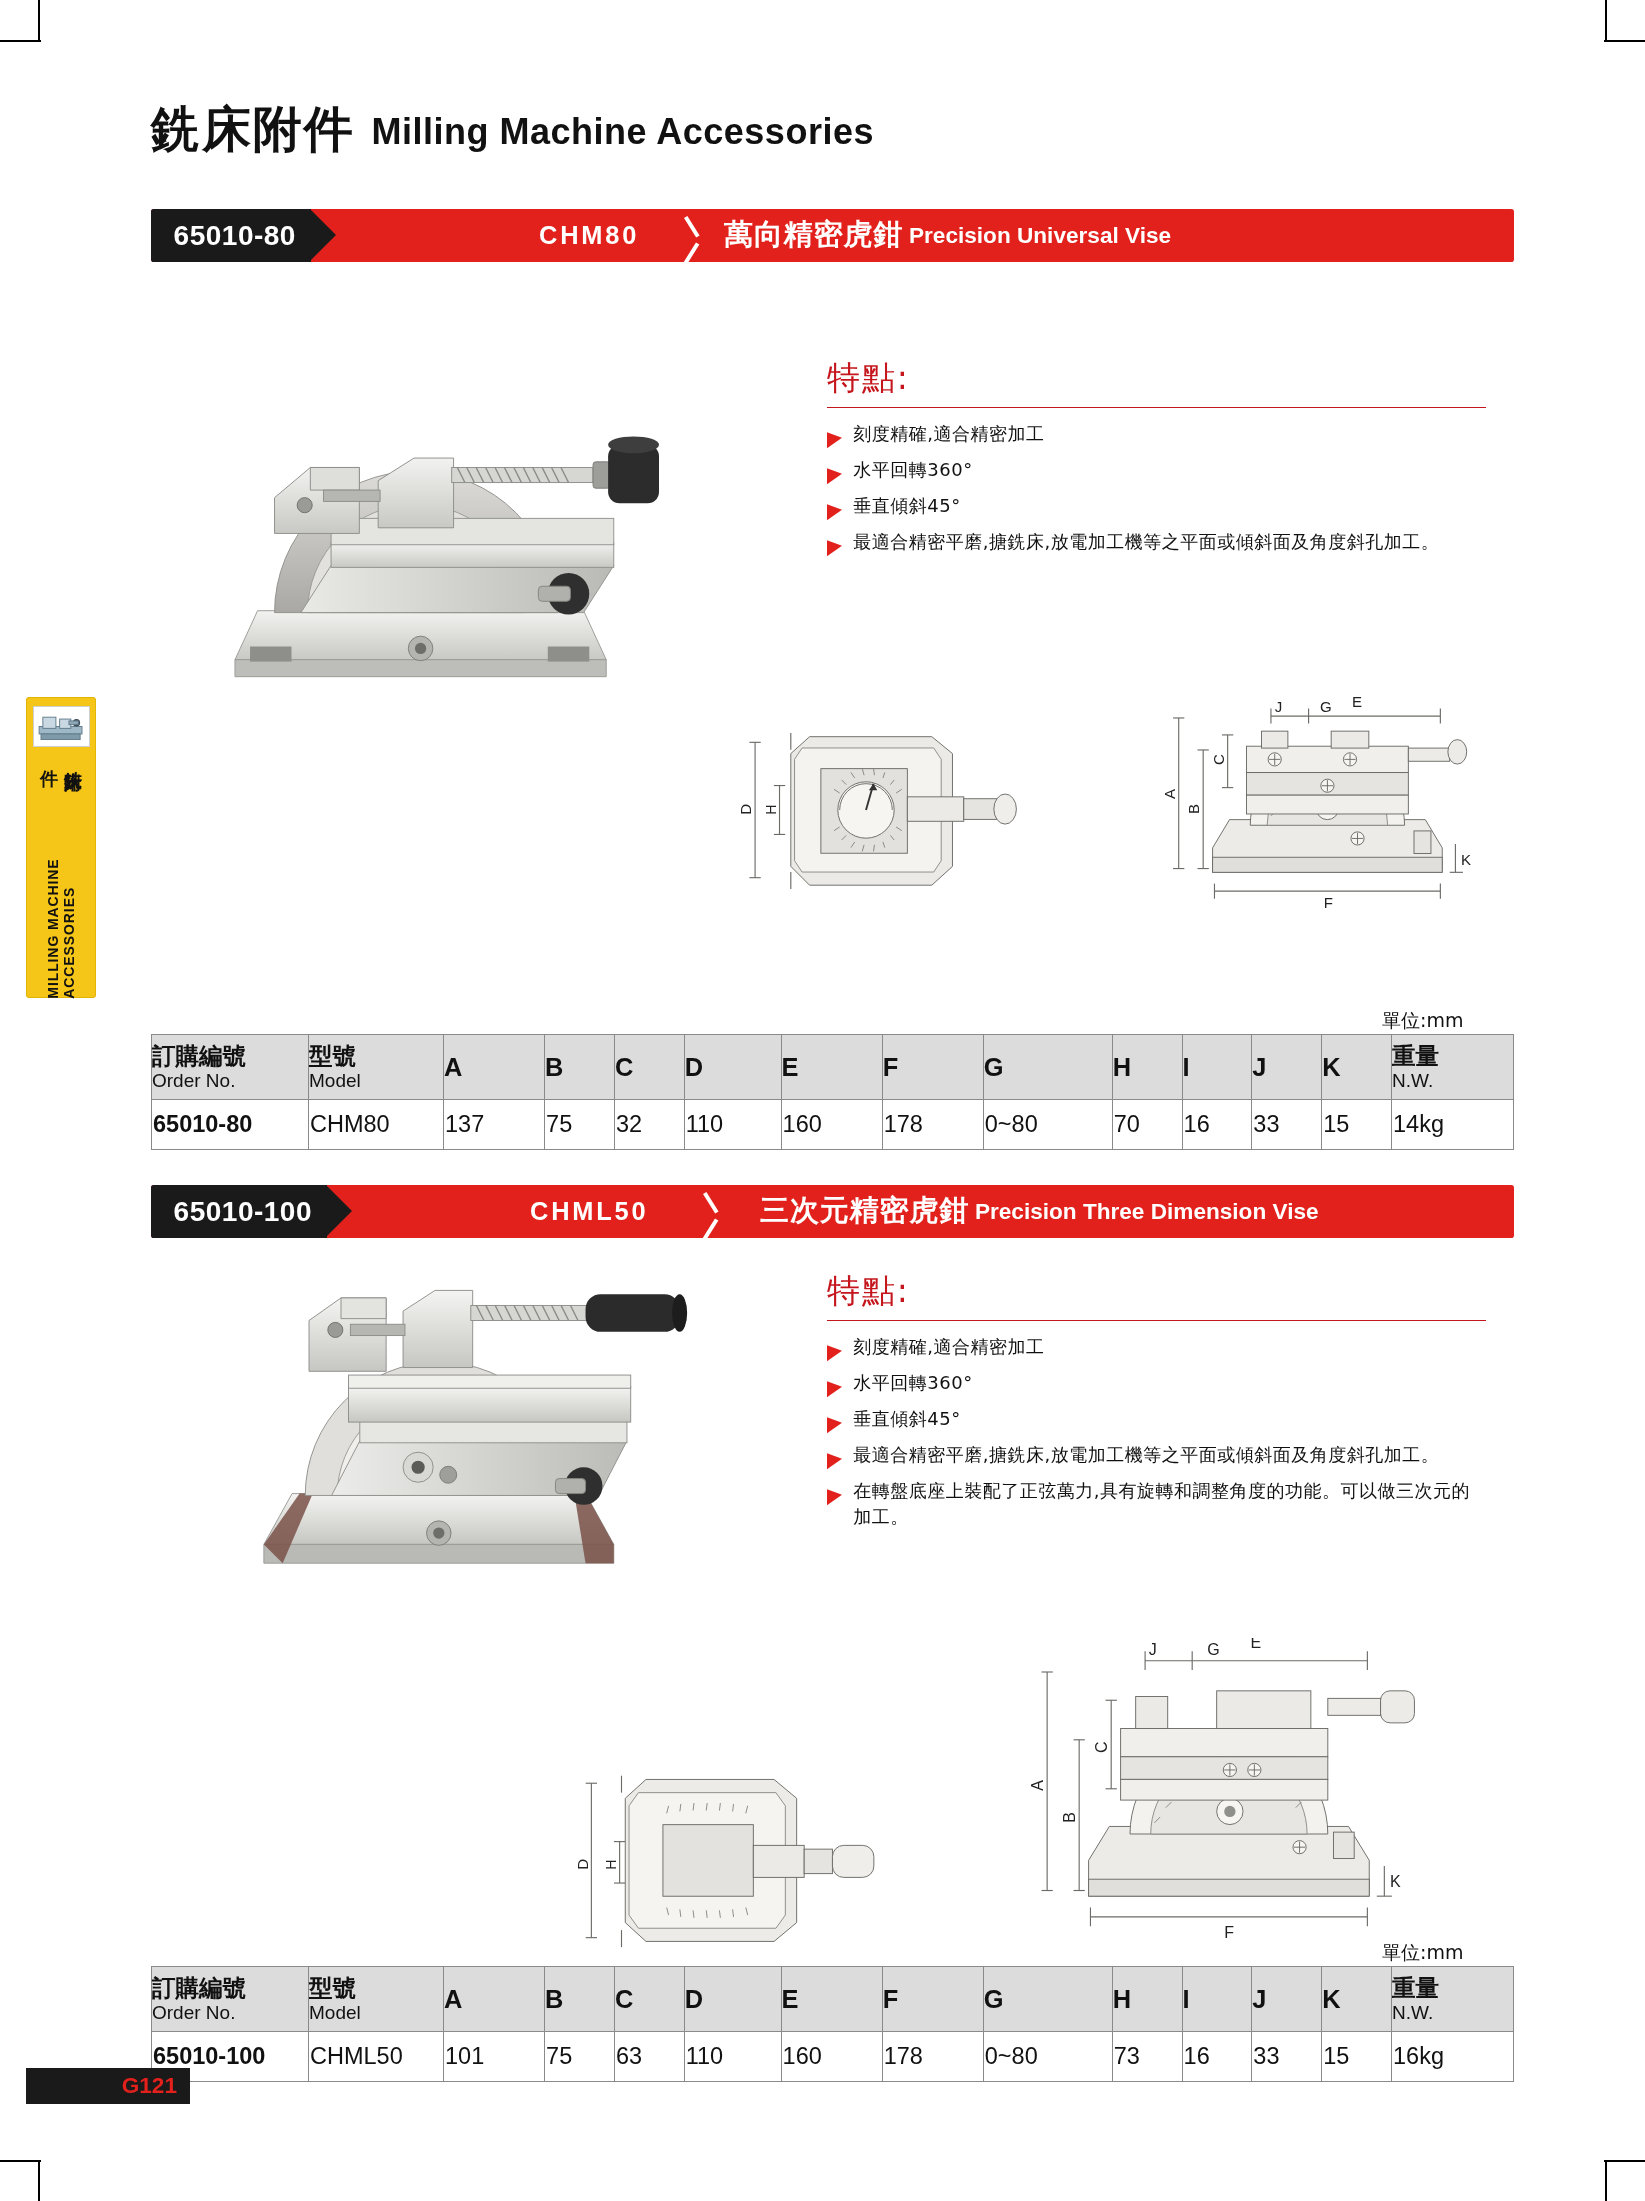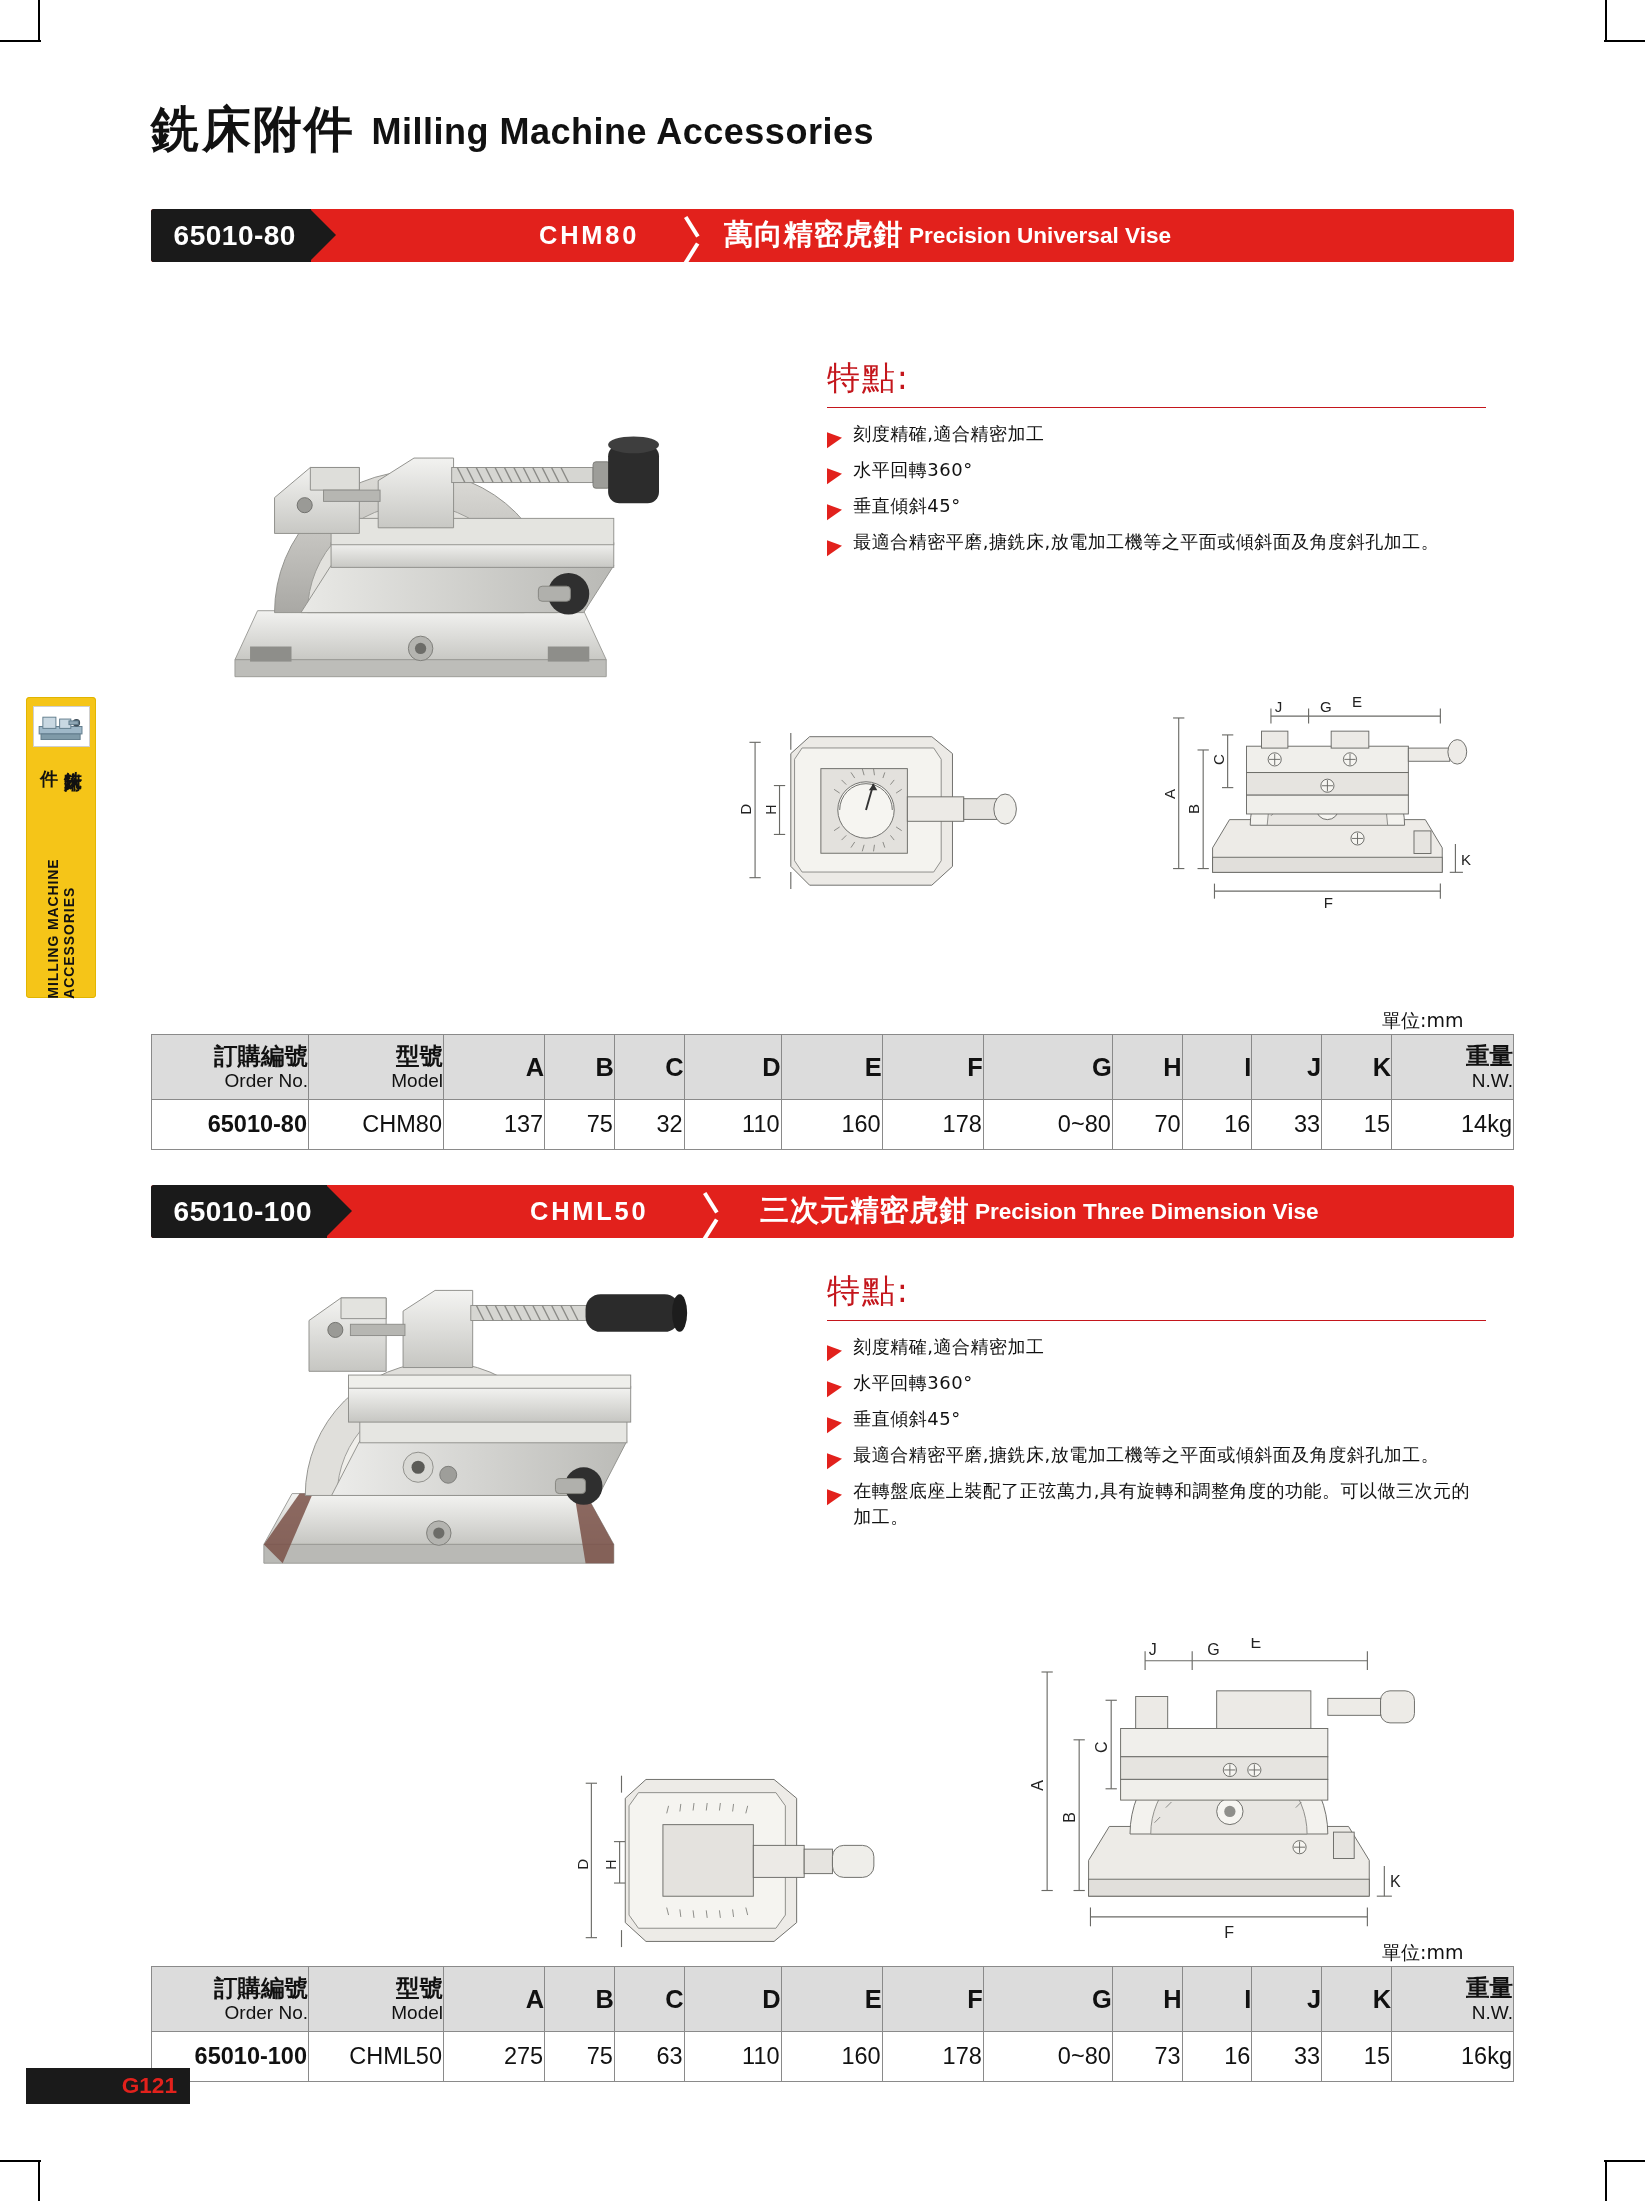--- a/index.html
+++ b/index.html
@@ -100,21 +100,21 @@
 
   
   .unit{position:absolute;font-size:19px;color:#111;font-family:"DejaVu Sans", sans-serif;}
 
   
   table.spec{
     position:absolute;border-collapse:collapse;width:1363px;left:151px;
     font-family:"Liberation Sans", sans-serif;
   }
   table.spec th,table.spec td{
-    border:0.9px solid #8a8a8a;text-align:right;
+    border:0.9px solid #8a8a8a;text-align:left;
   }
   table.spec thead th{
     background:#dcdcdc;height:64px;font-size:25.4px;font-weight:700;color:#111;padding:0;
   }
   table.spec thead th .two{display:flex;flex-direction:column;justify-content:center;line-height:1.12;}
   table.spec thead th .two .a{font-family:"DejaVu Sans", sans-serif;font-size:23.5px;font-weight:700;}
   table.spec thead th .two .b{font-size:19px;font-weight:400;}
   table.spec tbody td{height:47px;font-size:23.5px;color:#111;}
   table.spec tbody td.bold{font-weight:700;}
 
@@ -730,21 +730,21 @@
               <span class="a">重量</span>
               <span class="b">N.W.</span>
             </div>
         </th>
       </tr>
     </thead>
     <tbody>
       <tr>
         <td class="bold">65010-100</td>
         <td>CHML50</td>
-        <td>275</td>
+        <td>101</td>
         <td>75</td>
         <td>63</td>
         <td>110</td>
         <td>160</td>
         <td>178</td>
         <td>0~80</td>
         <td>73</td>
         <td>16</td>
         <td>33</td>
         <td>15</td>

